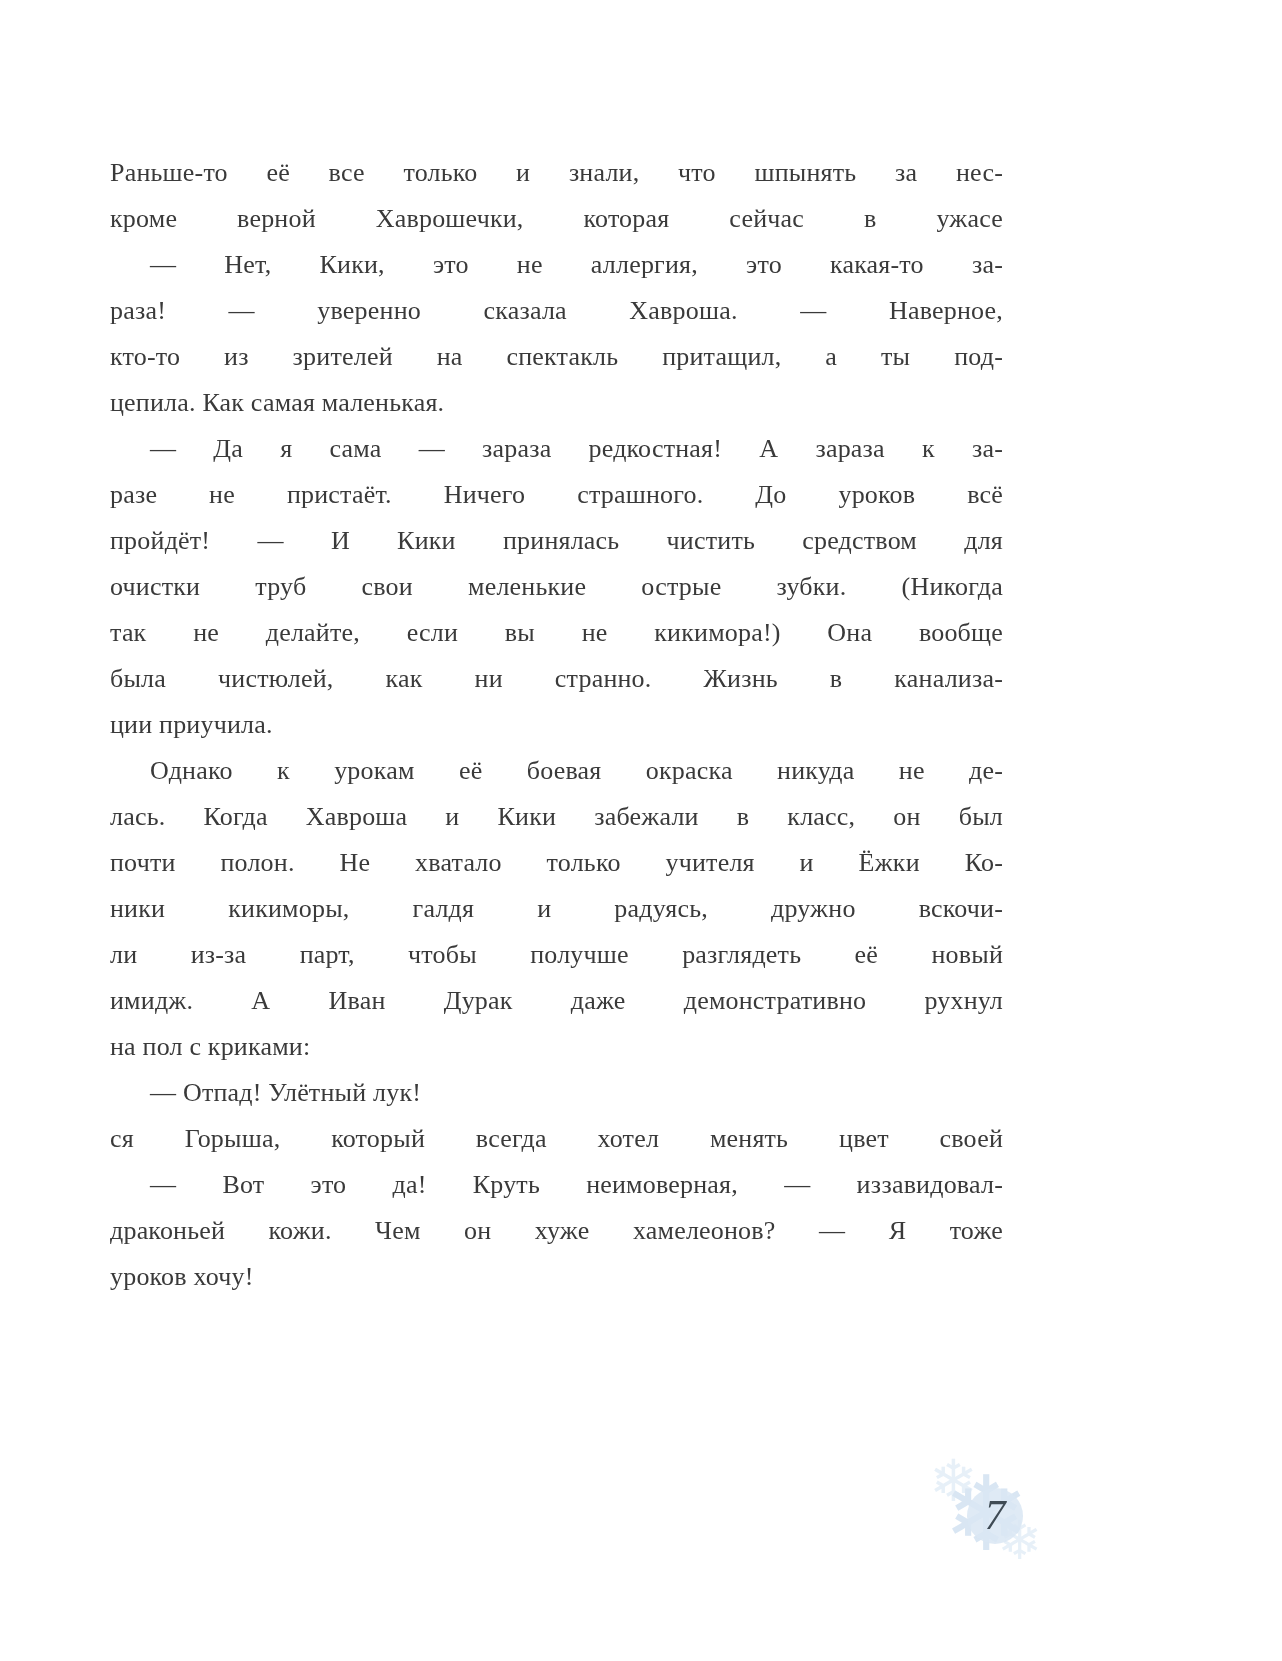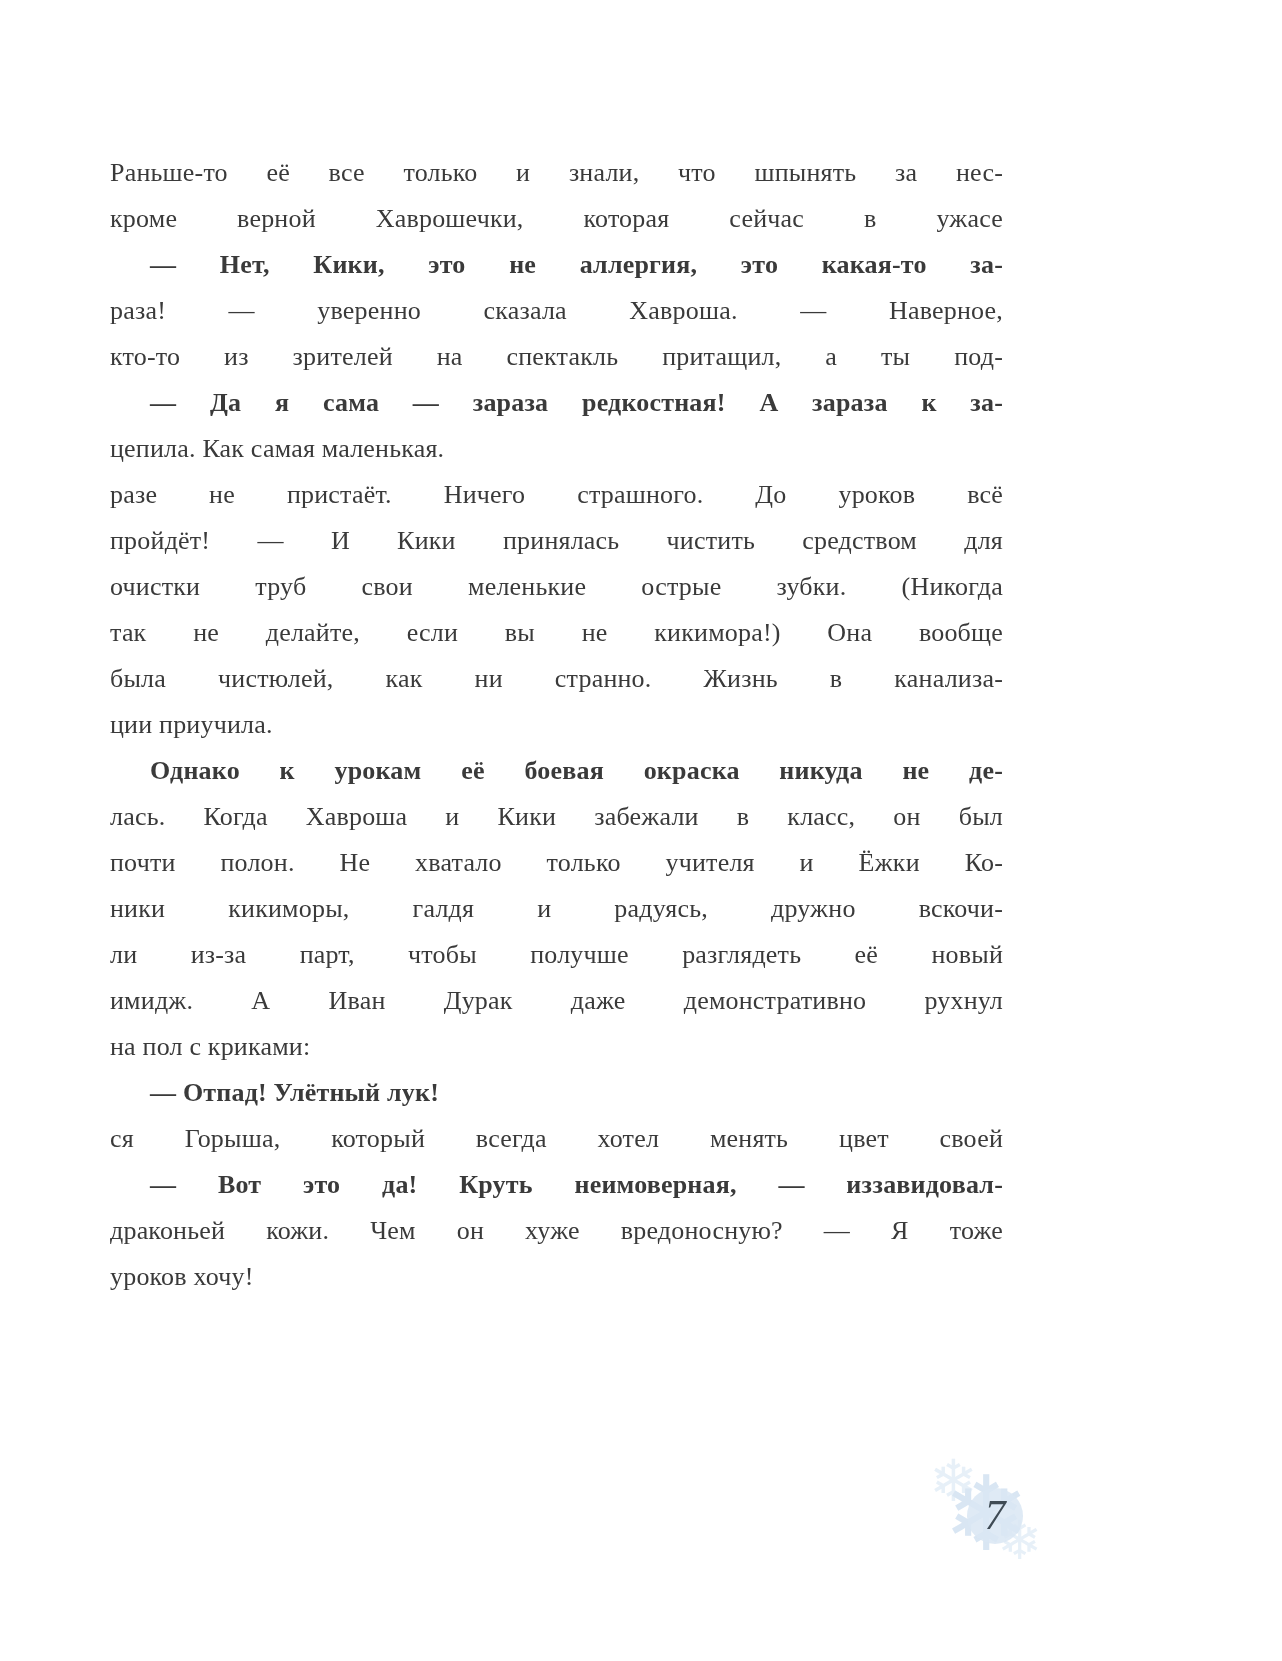--- a/index.html
+++ b/index.html
@@ -33,21 +33,20 @@
     overflow: hidden;
     text-align: justify;
     text-align-last: justify;
     white-space: normal;
   }
   .line.para-last {
     text-align-last: left;
   }
   .line.indented {
     text-indent: 40px;
-    font-weight: bold;
   }
   .decoration {
     position: absolute;
     left: 933px;
     top: 1460px;
     width: 130px;
     height: 118px;
   }
   .flake {
     position: absolute;
@@ -101,39 +100,39 @@
 <body>
 
 <div class="book-page">
 
   <div class="text-block">
       <div class="line">Раньше-то её все только и знали, что шпынять за нес-</div>
       <div class="line">кроме верной Хаврошечки, которая сейчас в ужасе</div>
       <div class="line indented">— Нет, Кики, это не аллергия, это какая-то за-</div>
       <div class="line">раза! — уверенно сказала Хавроша. — Наверное,</div>
       <div class="line">кто-то из зрителей на спектакль притащил, а ты под-</div>
+      <div class="line para-last">цепила. Как самая маленькая.</div>
       <div class="line indented">— Да я сама — зараза редкостная! А зараза к за-</div>
-      <div class="line para-last">цепила. Как самая маленькая.</div>
       <div class="line">разе не пристаёт. Ничего страшного. До уроков всё</div>
       <div class="line">пройдёт! — И Кики принялась чистить средством для</div>
       <div class="line">очистки труб свои меленькие острые зубки. (Никогда</div>
       <div class="line">так не делайте, если вы не кикимора!) Она вообще</div>
       <div class="line">была чистюлей, как ни странно. Жизнь в канализа-</div>
       <div class="line para-last">ции приучила.</div>
       <div class="line indented">Однако к урокам её боевая окраска никуда не де-</div>
       <div class="line">лась. Когда Хавроша и Кики забежали в класс, он был</div>
       <div class="line">почти полон. Не хватало только учителя и Ёжки Ко-</div>
       <div class="line">ники кикиморы, галдя и радуясь, дружно вскочи-</div>
       <div class="line">ли из-за парт, чтобы получше разглядеть её новый</div>
       <div class="line">имидж. А Иван Дурак даже демонстративно рухнул</div>
       <div class="line para-last">на пол с криками:</div>
       <div class="line indented para-last">— Отпад! Улётный лук!</div>
       <div class="line">ся Горыша, который всегда хотел менять цвет своей</div>
       <div class="line indented">— Вот это да! Круть неимоверная, — иззавидовал-</div>
-      <div class="line">драконьей кожи. Чем он хуже вредоносную? — Я тоже</div>
+      <div class="line">драконьей кожи. Чем он хуже хамелеонов? — Я тоже</div>
       <div class="line para-last">уроков хочу!</div>
     </div>
 
   <div class="decoration">
     <span class="flake flake-small-1">❄</span>
     <span class="flake flake-small-2">❄</span>
     <span class="flake flake-big">❄</span>
     <span class="flake-center"></span>
     <span class="page-number">7</span>
   </div>

